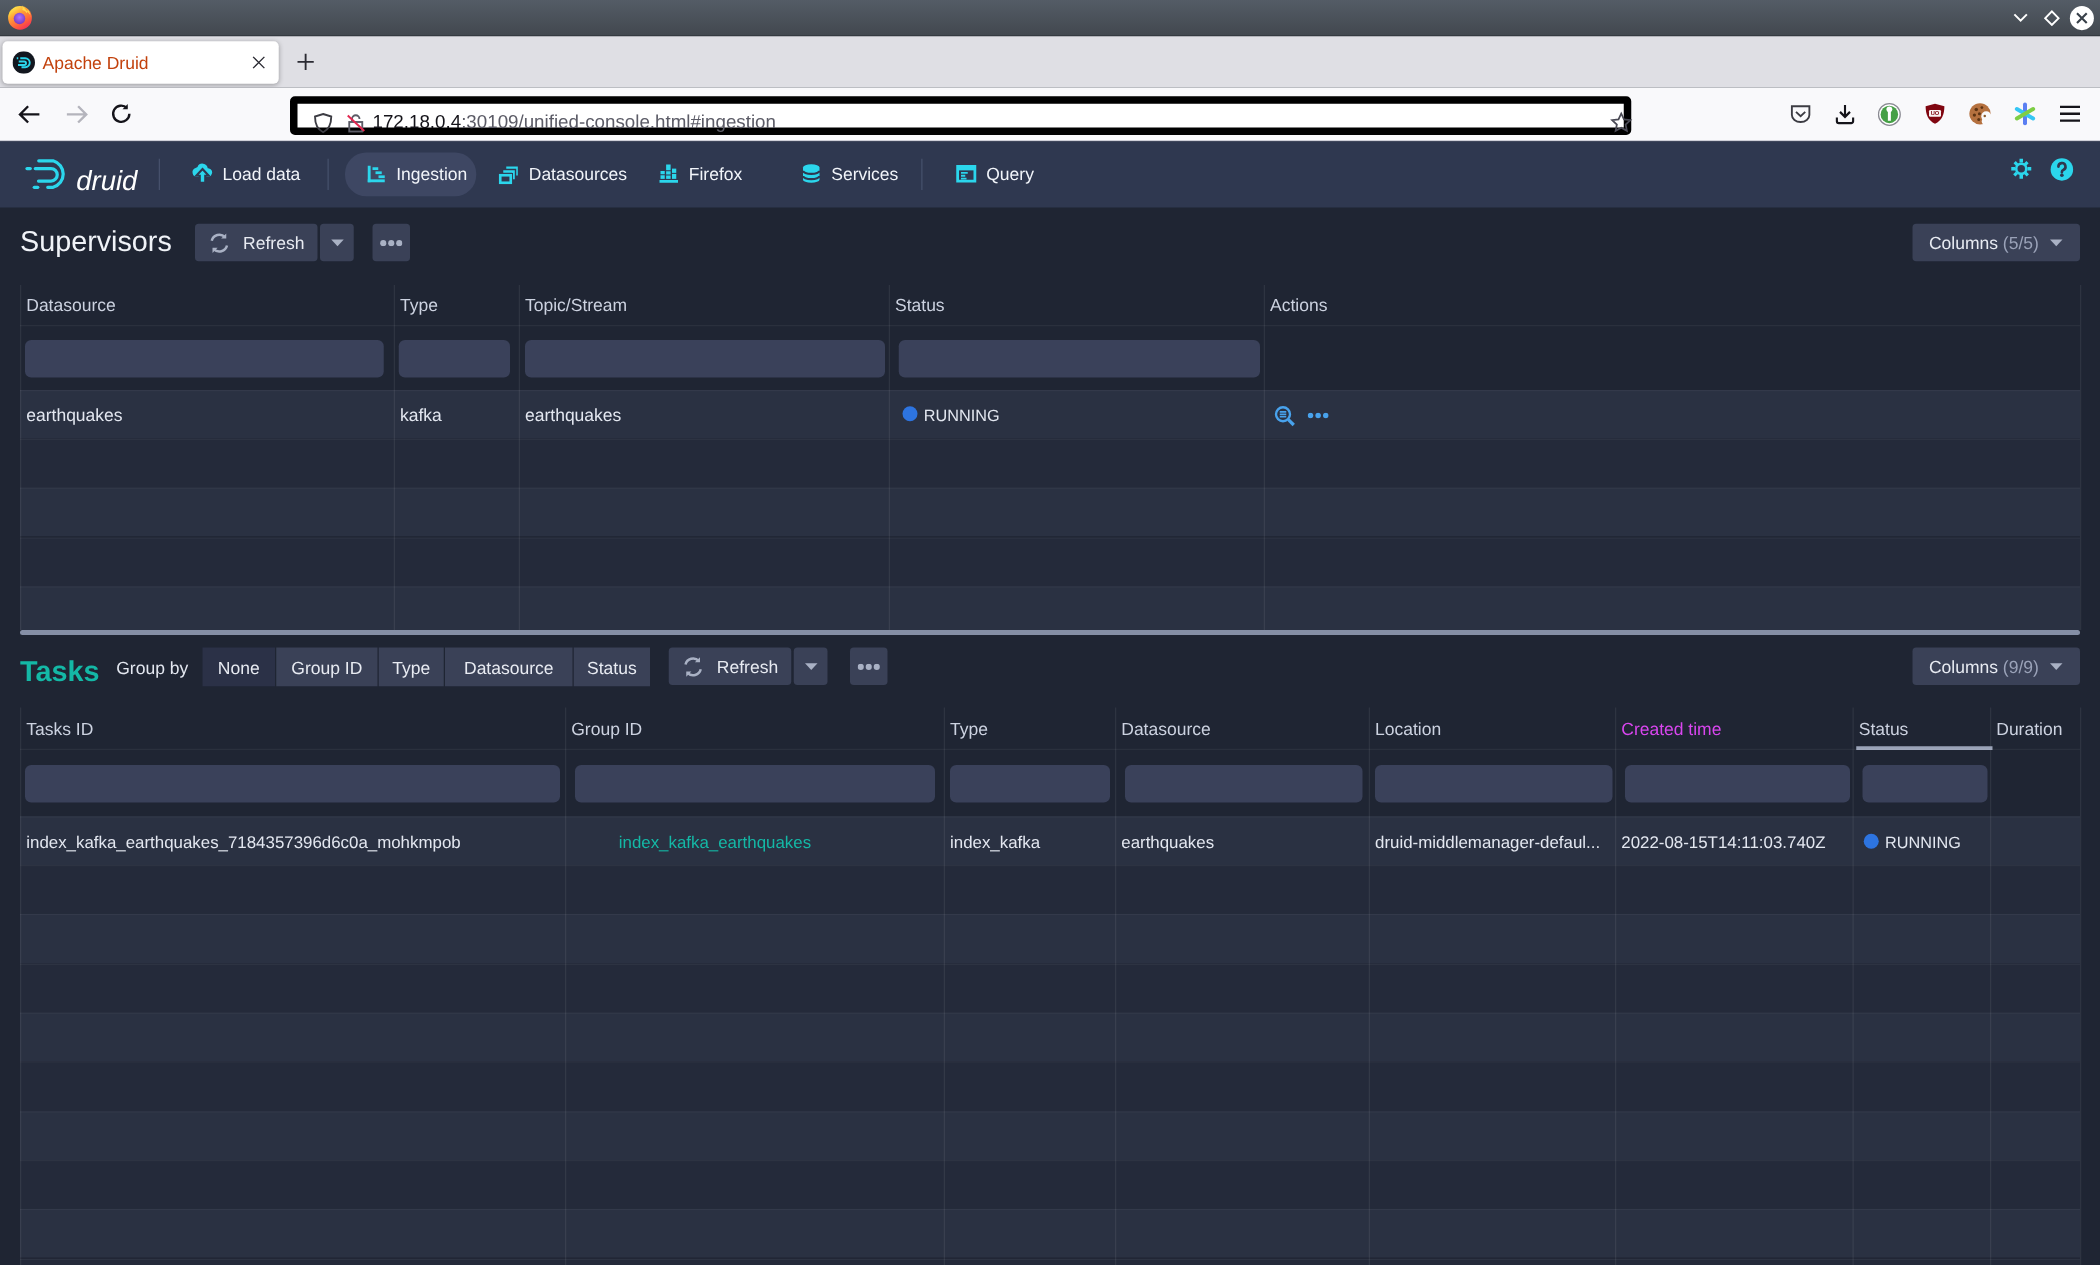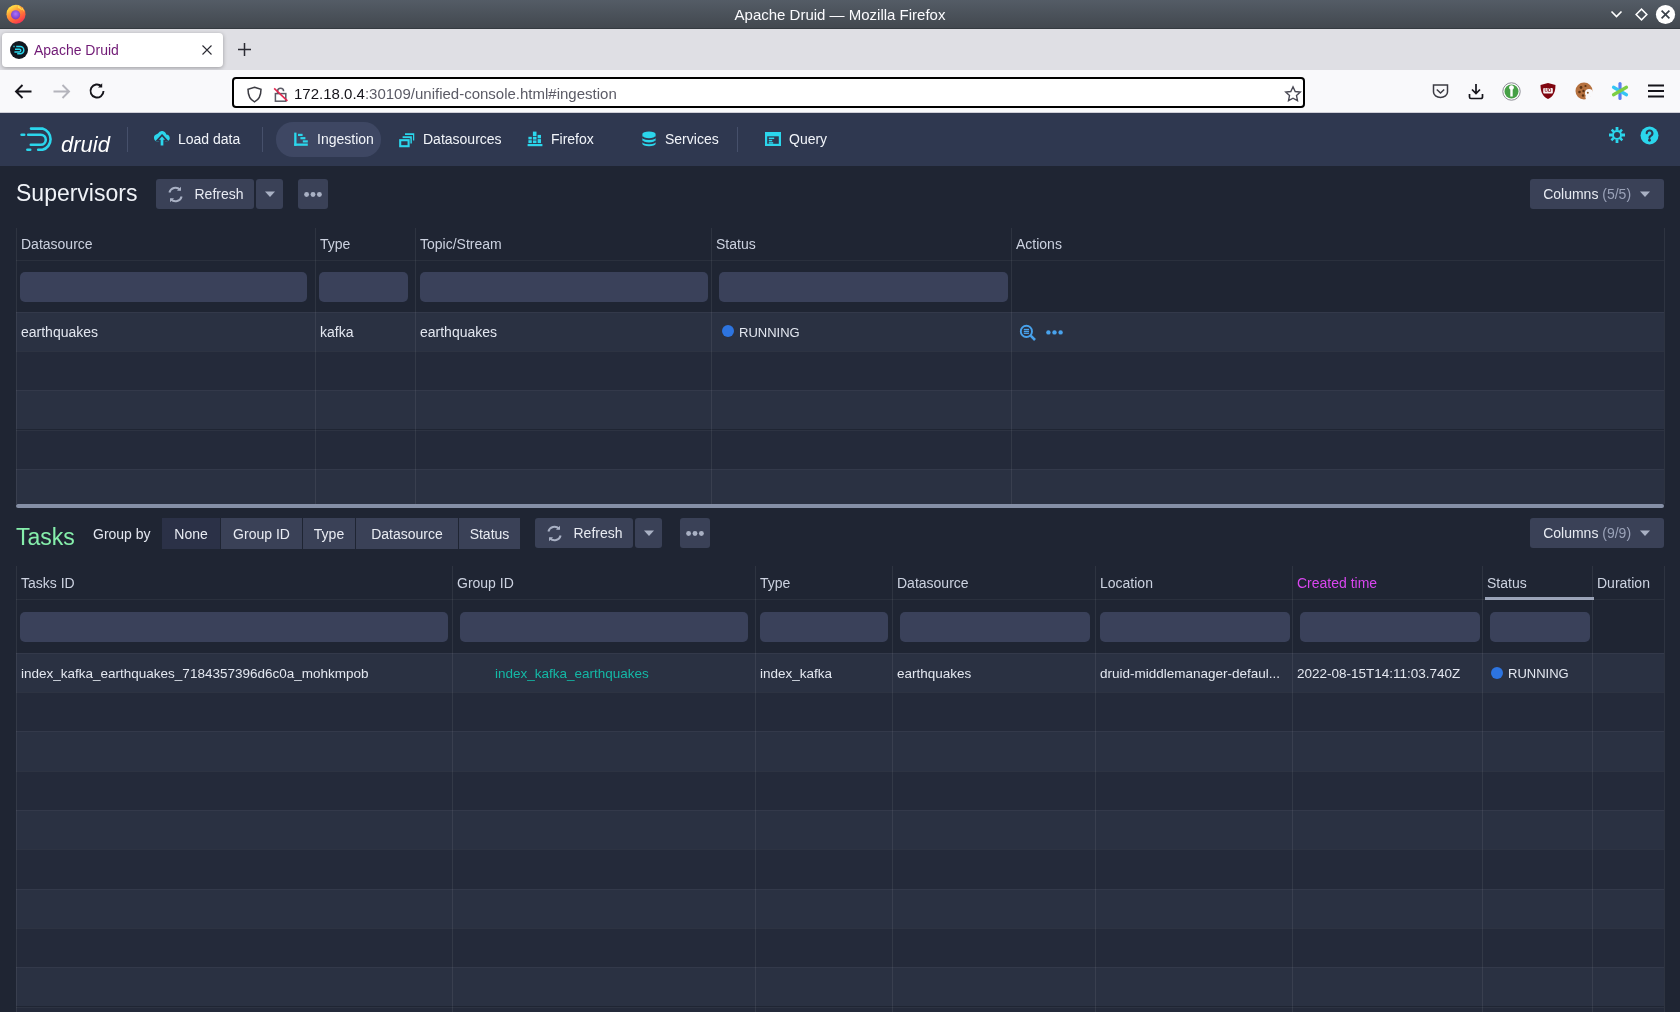--- a/index.html
+++ b/index.html
@@ -23,21 +23,20 @@
       <radialGradient id="ffp" cx="0.5" cy="0.4" r="0.7">
         <stop offset="0%" stop-color="#ab71ff"></stop>
         <stop offset="100%" stop-color="#6e32b5"></stop>
       </radialGradient>
     </defs>
     <circle cx="11" cy="11.3" r="9.5" fill="url(#ffg)"></circle>
     <circle cx="10.6" cy="11.8" r="4.6" fill="url(#ffp)"></circle>
     <path d="M12.5 1.2 c.9 1.5 .7 2.8 .3 3.8 1.6.3 2.8 1.2 3.5 2.5 .8-1.1.9-2.3.6-3.2 1.2 1.3 2.4 3.3 2.4 5.5 0-.2 1.2 2.2-.4-1.2z" fill="#ffe14f" opacity="0.9"></path>
     <path d="M4.8 4.2 c-.6 1-.9 2-.8 3.2 -1 .9-1.7 2-2 3.4 -.3-2.7.8-5.1 2.8-6.6z" fill="#ffd23a" opacity="0.8"></path>
   </svg>
-  <div class="abs" style="left:0;right:0;top:6px;text-align:center;font-size:15px;color:#fbfbfe;">Apache Druid — Mozilla Firefox</div>
   <svg class="abs" style="left:1610px;top:8px;" width="13" height="13" viewBox="0 0 13 13">
     <path d="M1.5 3.5 L6.5 8.5 L11.5 3.5" stroke="#fff" stroke-width="1.6" fill="none"></path>
   </svg>
   <svg class="abs" style="left:1635px;top:8px;" width="13" height="13" viewBox="0 0 13 13">
     <rect x="2.7" y="2.7" width="7.6" height="7.6" fill="none" stroke="#fff" stroke-width="1.5" transform="rotate(45 6.5 6.5)"></rect>
   </svg>
   <svg class="abs" style="left:1655px;top:4px;" width="21" height="21" viewBox="0 0 21 21">
     <circle cx="10.5" cy="10.5" r="9.6" fill="#fff"></circle>
     <path d="M6.6 6.6 L14.4 14.4 M14.4 6.6 L6.6 14.4" stroke="#39414a" stroke-width="1.7"></path>
   </svg>
@@ -46,42 +45,42 @@
 <div class="abs" style="left:0;top:29px;width:1680px;height:41px;background:#dfdfe4;">
   <div class="abs" style="left:2px;top:4px;width:221px;height:34px;background:#ffffff;border-radius:4px;box-shadow:0 1px 4px rgba(0,0,0,0.3);">
     <svg class="abs" style="left:8px;top:8px;" width="18" height="18" viewBox="0 0 18 18">
       <circle cx="9" cy="9" r="9" fill="#12171f"></circle>
       <g stroke="#2bd6ec" stroke-width="1.5" fill="none">
         <path d="M6.2 5.6 h4 a3.6 3.6 0 0 1 0 7.2 h-3"></path>
         <path d="M5 8.2 h4.4 a1.4 1.4 0 0 1 0 2.8 h-5"></path>
         <path d="M3.4 5.6 h1.2"></path>
       </g>
     </svg>
-    <div class="abs" style="left:32px;top:9px;font-size:14px;color:#701a75;">Apache Druid</div>
+    <div class="abs" style="left:32px;top:9px;font-size:14px;color:#c2410c;">Apache Druid</div>
     <svg class="abs" style="left:199px;top:11px;" width="12" height="12" viewBox="0 0 12 12">
       <path d="M1.5 1.5 L10.5 10.5 M10.5 1.5 L1.5 10.5" stroke="#2b2b33" stroke-width="1.1"></path>
     </svg>
   </div>
   <svg class="abs" style="left:237px;top:13px;" width="15" height="15" viewBox="0 0 15 15">
     <path d="M7.5 1 V14 M1 7.5 H14" stroke="#2b2b33" stroke-width="1.5"></path>
   </svg>
 </div>
 
 <div class="abs" style="left:0;top:70px;width:1680px;height:43px;background:#f9f9fb;border-bottom:1px solid #cfcfd8;">
   <svg class="abs" style="left:13px;top:11px;" width="21" height="21" viewBox="0 0 21 21">
     <path d="M18.5 10.5 H3 M9.5 4 L3 10.5 L9.5 17" stroke="#15141a" stroke-width="1.9" fill="none"></path>
   </svg>
   <svg class="abs" style="left:51px;top:11px;" width="21" height="21" viewBox="0 0 21 21">
     <path d="M2.5 10.5 H18 M11.5 4 L18 10.5 L11.5 17" stroke="#b4b4bc" stroke-width="1.9" fill="none"></path>
   </svg>
   <svg class="abs" style="left:87px;top:11px;" width="20" height="20" viewBox="0 0 20 20">
     <path d="M16.5 10 a6.5 6.5 0 1 1 -2-4.7" stroke="#15141a" stroke-width="1.9" fill="none"></path>
     <path d="M15.2 2.2 v4.2 h-4.2 z" fill="#15141a"></path>
   </svg>
-  <div class="abs" style="left:232px;top:7px;width:1073px;height:31px;background:#ffffff;border:2px solid #000000;border-radius:4px;">
+  <div class="abs" style="left:232px;top:7px;width:1073px;height:31px;background:#ffffff;border:6px solid #000000;border-radius:4px;">
     <svg class="abs" style="left:12px;top:7px;" width="17" height="17" viewBox="0 0 17 17">
       <path d="M8.5 1.2 L15 3.2 C15 9 13.4 13.4 8.5 15.8 C3.6 13.4 2 9 2 3.2 Z" fill="none" stroke="#3c3c43" stroke-width="1.5"></path>
     </svg>
     <svg class="abs" style="left:38px;top:7px;" width="18" height="18" viewBox="0 0 18 18">
       <rect x="3.4" y="7.6" width="10.4" height="7.6" fill="none" stroke="#5b5b66" stroke-width="1.5"></rect>
       <path d="M5.6 7.4 V5.2 a3 3 0 0 1 6 0" fill="none" stroke="#5b5b66" stroke-width="1.5"></path>
       <path d="M2.2 2.4 L15.4 14.8" stroke="#e22850" stroke-width="1.6"></path>
     </svg>
     <div class="abs" style="left:60px;top:6px;font-size:15px;color:#15141a;">172.18.0.4<span style="color:#5b5b66;">:30109/unified-console.html#ingestion</span></div>
     <svg class="abs" style="left:1050px;top:6px;" width="18" height="18" viewBox="0 0 18 18">
@@ -290,21 +289,21 @@
   <svg class="abs" style="left:1046px;top:102px;" width="17" height="5" viewBox="0 0 17 5">
     <g fill="#48a2ec">
         <circle cx="2.4" cy="2.4" r="2.2"></circle>
         <circle cx="8.5" cy="2.4" r="2.2"></circle>
         <circle cx="14.6" cy="2.4" r="2.2"></circle>
       </g>
   </svg>
 </div>
 <div class="abs" style="left:16px;top:504px;width:1648px;height:3.5px;background:#858fa6;border-radius:2px;"></div>
 <div class="abs" style="left:0;top:513px;width:1680px;height:53px;">
-  <div class="abs" style="left:16px;top:11px;font-size:23px;color:#86efac;">Tasks</div>
+  <div class="abs" style="left:16px;top:11px;font-size:23px;color:#14b8a6;font-weight:bold;">Tasks</div>
   <div class="abs" style="left:93px;top:13px;font-size:14px;color:#e3e7f0;">Group by</div>
   <div class="abs" style="left:162px;top:5px;width:58px;height:31px;background:#2b3147;display:flex;align-items:center;justify-content:center;color:#e8ebf2;font-size:14px;">None</div>
   <div class="abs" style="left:221px;top:5px;width:81px;height:31px;background:#3a4157;display:flex;align-items:center;justify-content:center;color:#e8ebf2;font-size:14px;">Group ID</div>
   <div class="abs" style="left:303px;top:5px;width:52px;height:31px;background:#3a4157;display:flex;align-items:center;justify-content:center;color:#e8ebf2;font-size:14px;">Type</div>
   <div class="abs" style="left:356px;top:5px;width:102px;height:31px;background:#3a4157;display:flex;align-items:center;justify-content:center;color:#e8ebf2;font-size:14px;">Datasource</div>
   <div class="abs" style="left:459px;top:5px;width:61px;height:31px;background:#3a4157;display:flex;align-items:center;justify-content:center;color:#e8ebf2;font-size:14px;">Status</div>
   <div class="abs" style="left:535px;top:5px;width:98px;height:30px;background:#3a4157;border-radius:3px;display:flex;align-items:center;justify-content:center;color:#e8ebf2;font-size:14px;"><svg width="19" height="19" viewBox="0 0 19 19" style="margin-right:9px;">
   <g fill="none" stroke="#a9b1c4" stroke-width="2">
     <path d="M3.4 7.6 a6.3 6.3 0 0 1 10.6-2.9"></path>
     <path d="M15.6 11.4 a6.3 6.3 0 0 1 -10.6 2.9"></path>

